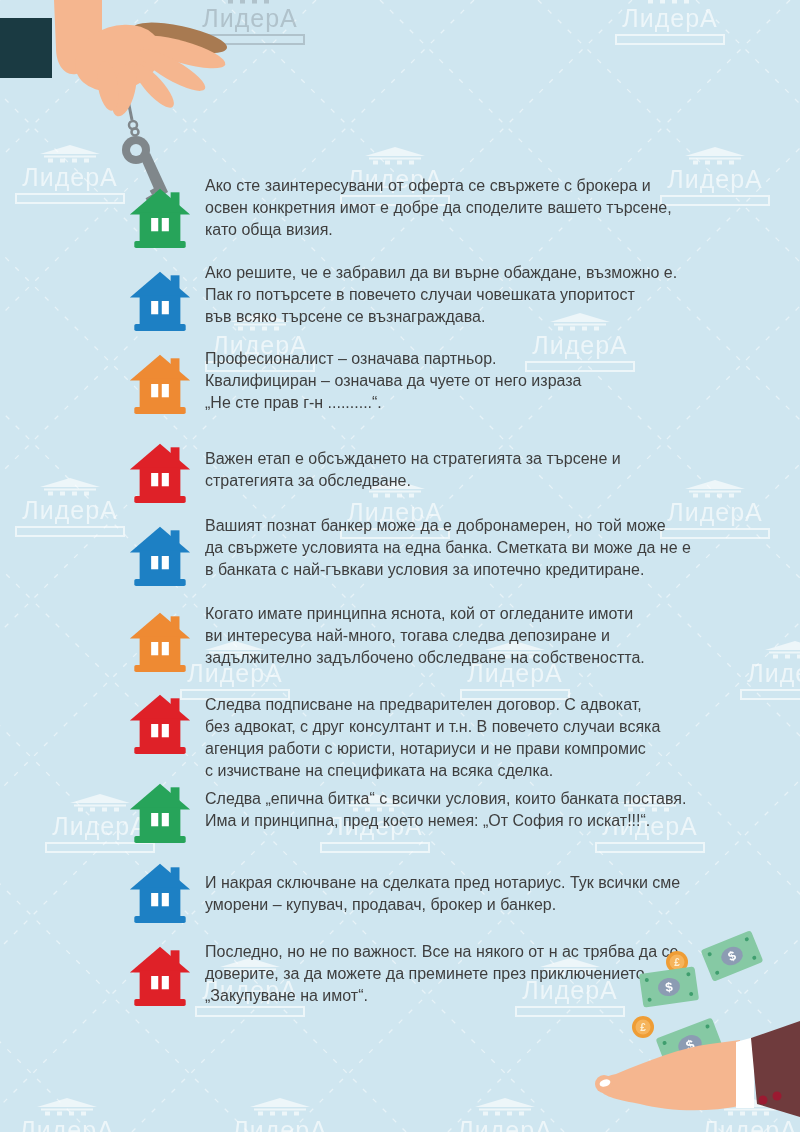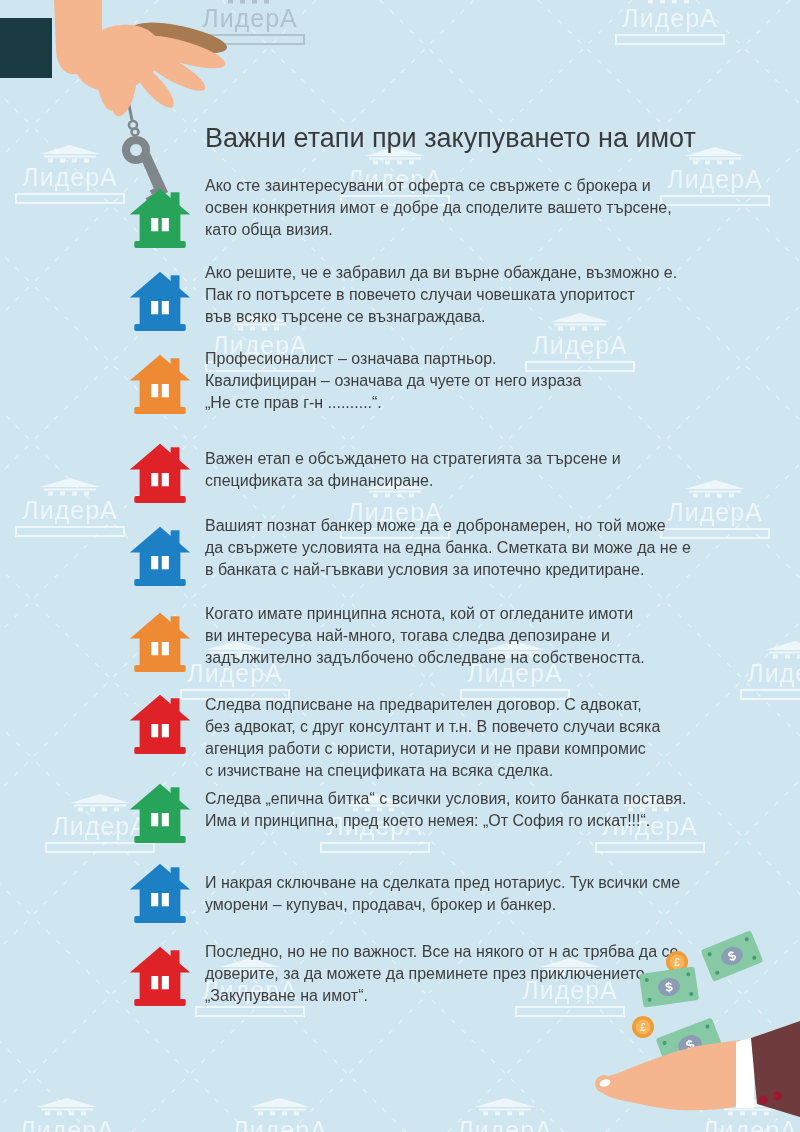--- a/index.html
+++ b/index.html
@@ -371,21 +371,20 @@
       <ellipse cx="140" cy="38" rx="48" ry="12" fill="#a87a51" transform="rotate(12 140 38)"></ellipse>
       <ellipse cx="78" cy="58" rx="44" ry="32" fill="#f5b68f" transform="rotate(-18 78 58)"></ellipse>
       <ellipse cx="142" cy="52" rx="45" ry="11" fill="#f5b68f" transform="rotate(16 142 52)"></ellipse>
       <ellipse cx="132" cy="70" rx="38" ry="10" fill="#f5b68f" transform="rotate(30 132 70)"></ellipse>
       <ellipse cx="114" cy="86" rx="28" ry="9" fill="#f5b68f" transform="rotate(48 114 86)"></ellipse>
       <ellipse cx="84" cy="90" rx="11" ry="27" fill="#f5b68f" transform="rotate(14 84 90)"></ellipse>
       <ellipse cx="68" cy="86" rx="10" ry="25" fill="#f5b68f" transform="rotate(-10 68 86)"></ellipse>
     </g>
   </svg>
 
-  <h1 class="page-title">Важни етапи при закупуването на имот</h1>
 
   <div class="steps">
 
     <div class="step">
       <svg class="house" style="top:186px" viewBox="0 0 70 70">
         <g fill="#27a45a">
             <rect x="47" y="6" width="10" height="16"></rect>
             <polygon points="35,2 1,31 69,31"></polygon>
             <rect x="12" y="29" width="46" height="32"></rect>
             <rect x="6" y="61" width="58" height="8" rx="2"></rect>
@@ -435,21 +434,21 @@
         <g fill="#df2128">
             <rect x="47" y="6" width="10" height="16"></rect>
             <polygon points="35,2 1,31 69,31"></polygon>
             <rect x="12" y="29" width="46" height="32"></rect>
             <rect x="6" y="61" width="58" height="8" rx="2"></rect>
           </g>
         <rect x="25" y="35" width="8" height="15" fill="#fff"></rect>
           <rect x="37" y="35" width="8" height="15" fill="#fff"></rect>
       </svg>
       <div class="step-text" style="top:448px">Важен етап е обсъждането на стратегията за търсене и
-спецификата за финансиране.</div>
+стратегията за обследване.</div>
     </div>
 
     <div class="step">
       <svg class="house" style="top:524px" viewBox="0 0 70 70">
         <g fill="#1d80c4">
             <rect x="47" y="6" width="10" height="16"></rect>
             <polygon points="35,2 1,31 69,31"></polygon>
             <rect x="12" y="29" width="46" height="32"></rect>
             <rect x="6" y="61" width="58" height="8" rx="2"></rect>
           </g>

